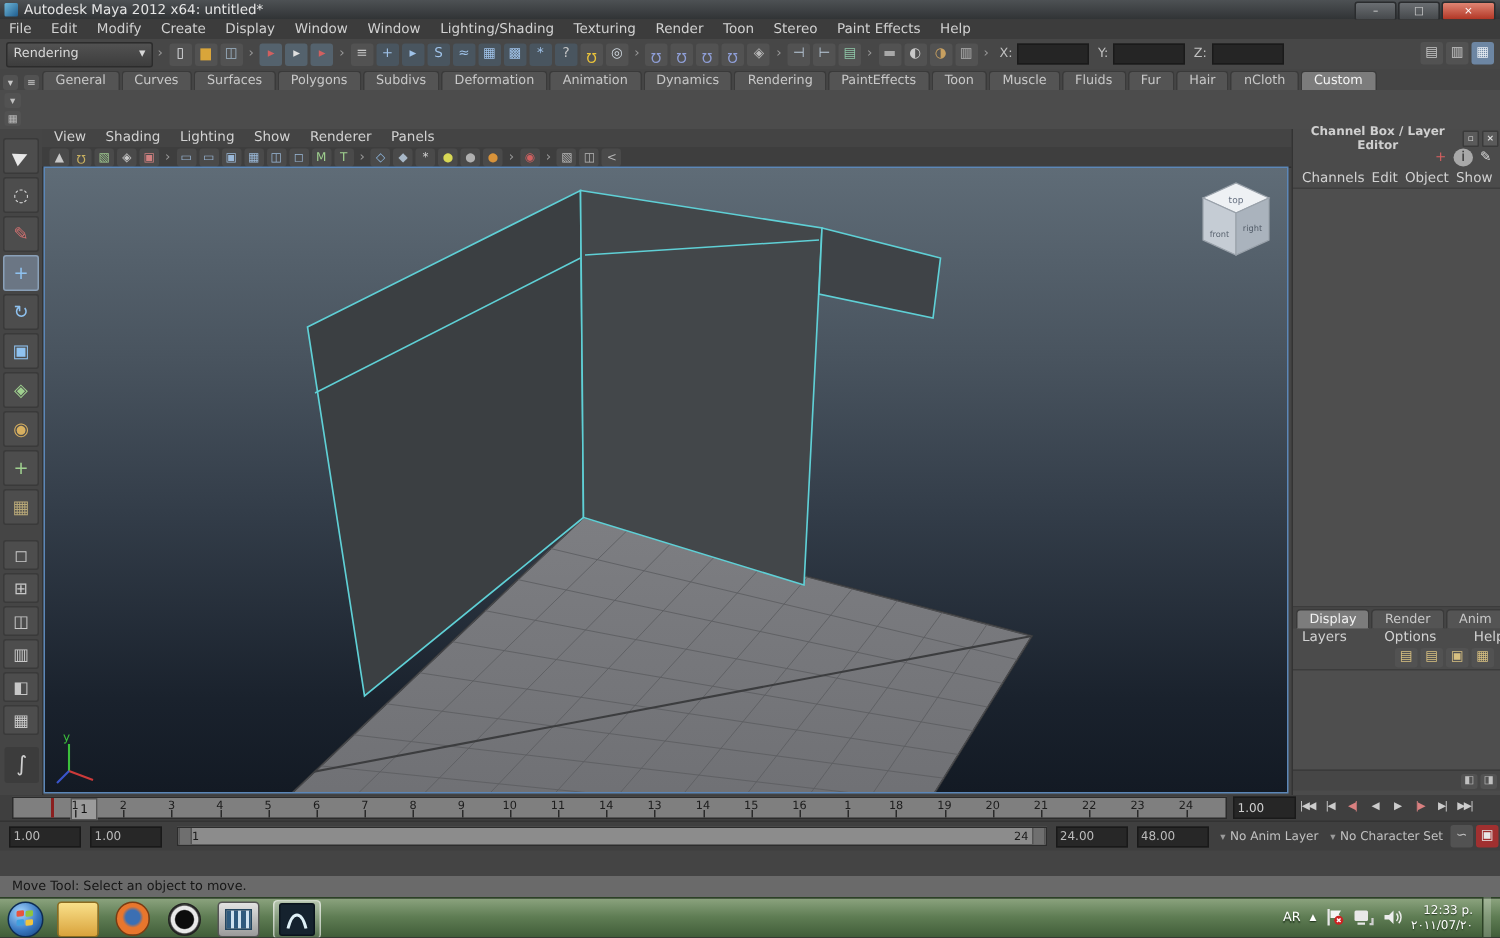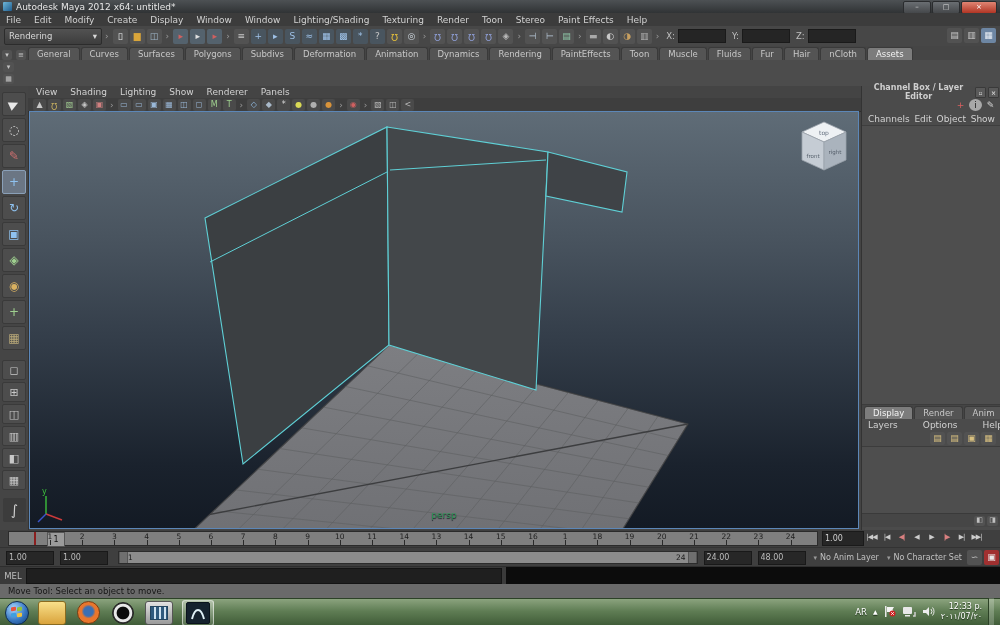--- a/index.html
+++ b/index.html
@@ -316,21 +316,21 @@
         <span class="tab">Animation</span>
         <span class="tab">Dynamics</span>
         <span class="tab">Rendering</span>
         <span class="tab">PaintEffects</span>
         <span class="tab">Toon</span>
         <span class="tab">Muscle</span>
         <span class="tab">Fluids</span>
         <span class="tab">Fur</span>
         <span class="tab">Hair</span>
         <span class="tab">nCloth</span>
-        <span class="tab on">Assets</span>
+        <span class="tab on">Custom</span>
       </span>
   </div>
   <div class="abs" id="shelfbody"></div>
   <div class="abs" id="shelfbodyside">
       <span class="ic">
         <i style="font-style: normal; color: rgb(192, 192, 192);">▾</i>
       </span>
       <span class="ic">
         <i style="font-style: normal; color: rgb(192, 192, 192);">▦</i>
       </span>
@@ -532,21 +532,20 @@
         <text x="37" y="34" font-size="5.5" fill="#525c68" text-anchor="middle">right</text>
       </g>
 
       <g transform="translate(8,378)">
         <line x1="8" y1="24" x2="8" y2="6" stroke="#3cbf3c" stroke-width="1.4"></line>
         <line x1="8" y1="24" x2="24" y2="30" stroke="#cc3a3a" stroke-width="1.4"></line>
         <line x1="8" y1="24" x2="0" y2="32" stroke="#3a55cc" stroke-width="1.4"></line>
         <text x="4" y="4" font-size="8" fill="#3cbf3c">y</text>
       </g>
     </svg>
-    <div id="persp">persp</div>
   </div>
 
   <div class="abs" id="channelpanel">
     <div id="cbheader">
       <span id="cbtitle">Channel Box / Layer Editor</span>
       <span style="display:flex;">
           <span class="tinybtn">
             <i style="font-style: normal;">▫</i>
           </span>
           <span class="tinybtn">
@@ -711,25 +710,20 @@
     <span class="iconrow" style="margin-left:4px;">
         <span class="ic">
           <i style="font-style: normal; color: rgb(192, 192, 192);">∽</i>
         </span>
         <span class="ic" style="background: rgb(160, 48, 48);">
           <i style="font-style: normal; color: rgb(232, 232, 232);">▣</i>
         </span>
       </span>
   </div>
 
-  <div class="abs" id="melrow">
-    <span id="mellabel">MEL</span>
-    <input id="melinput" style="">
-    <div id="meloutput"></div>
-  </div>
 
   <div class="abs" id="helpline">Move Tool: Select an object to move.</div>
 
   <div class="abs" id="taskbar">
     <div id="startorb">
       <span class="flagq" style="left:5px;top:5px;background:#e8543e;transform:skewY(-8deg);"></span>
       <span class="flagq" style="left:11px;top:5px;background:#8fc43e;transform:skewY(-8deg);"></span>
       <span class="flagq" style="left:5px;top:11px;background:#3f9fe0;transform:skewY(-8deg);"></span>
       <span class="flagq" style="left:11px;top:11px;background:#f2c43e;transform:skewY(-8deg);"></span>
     </div>

